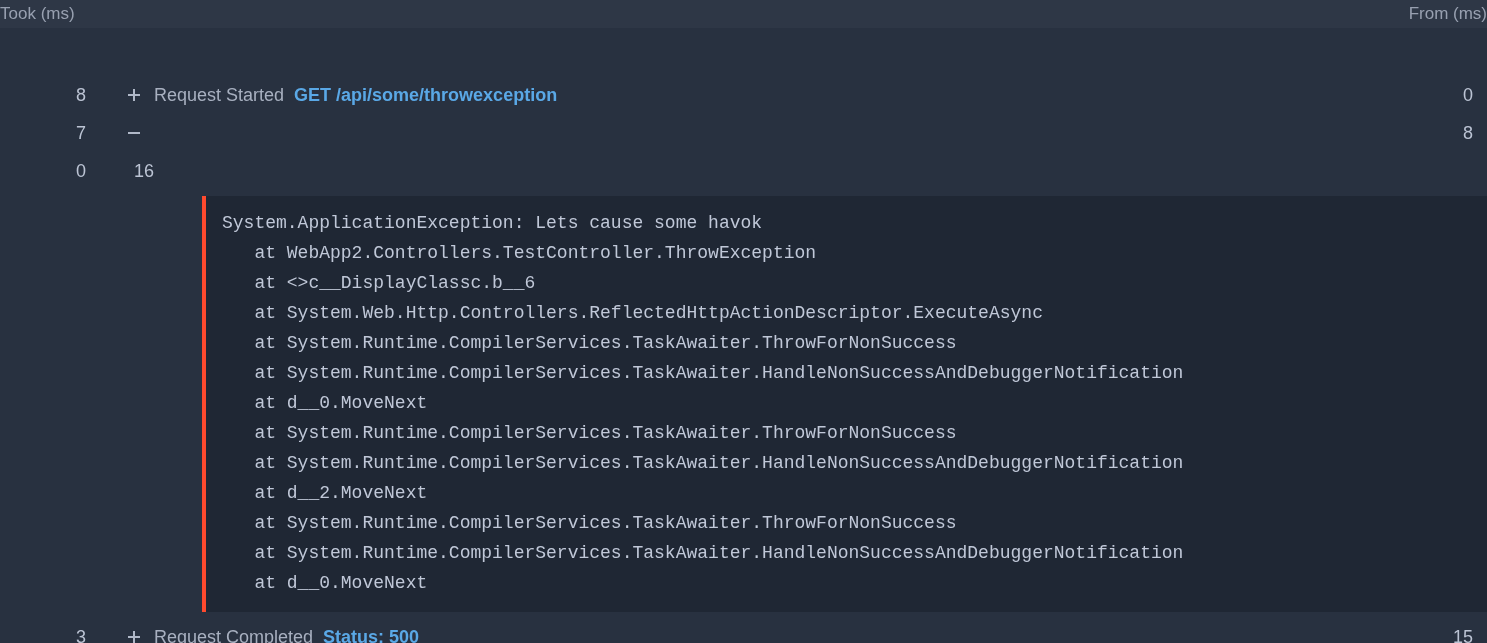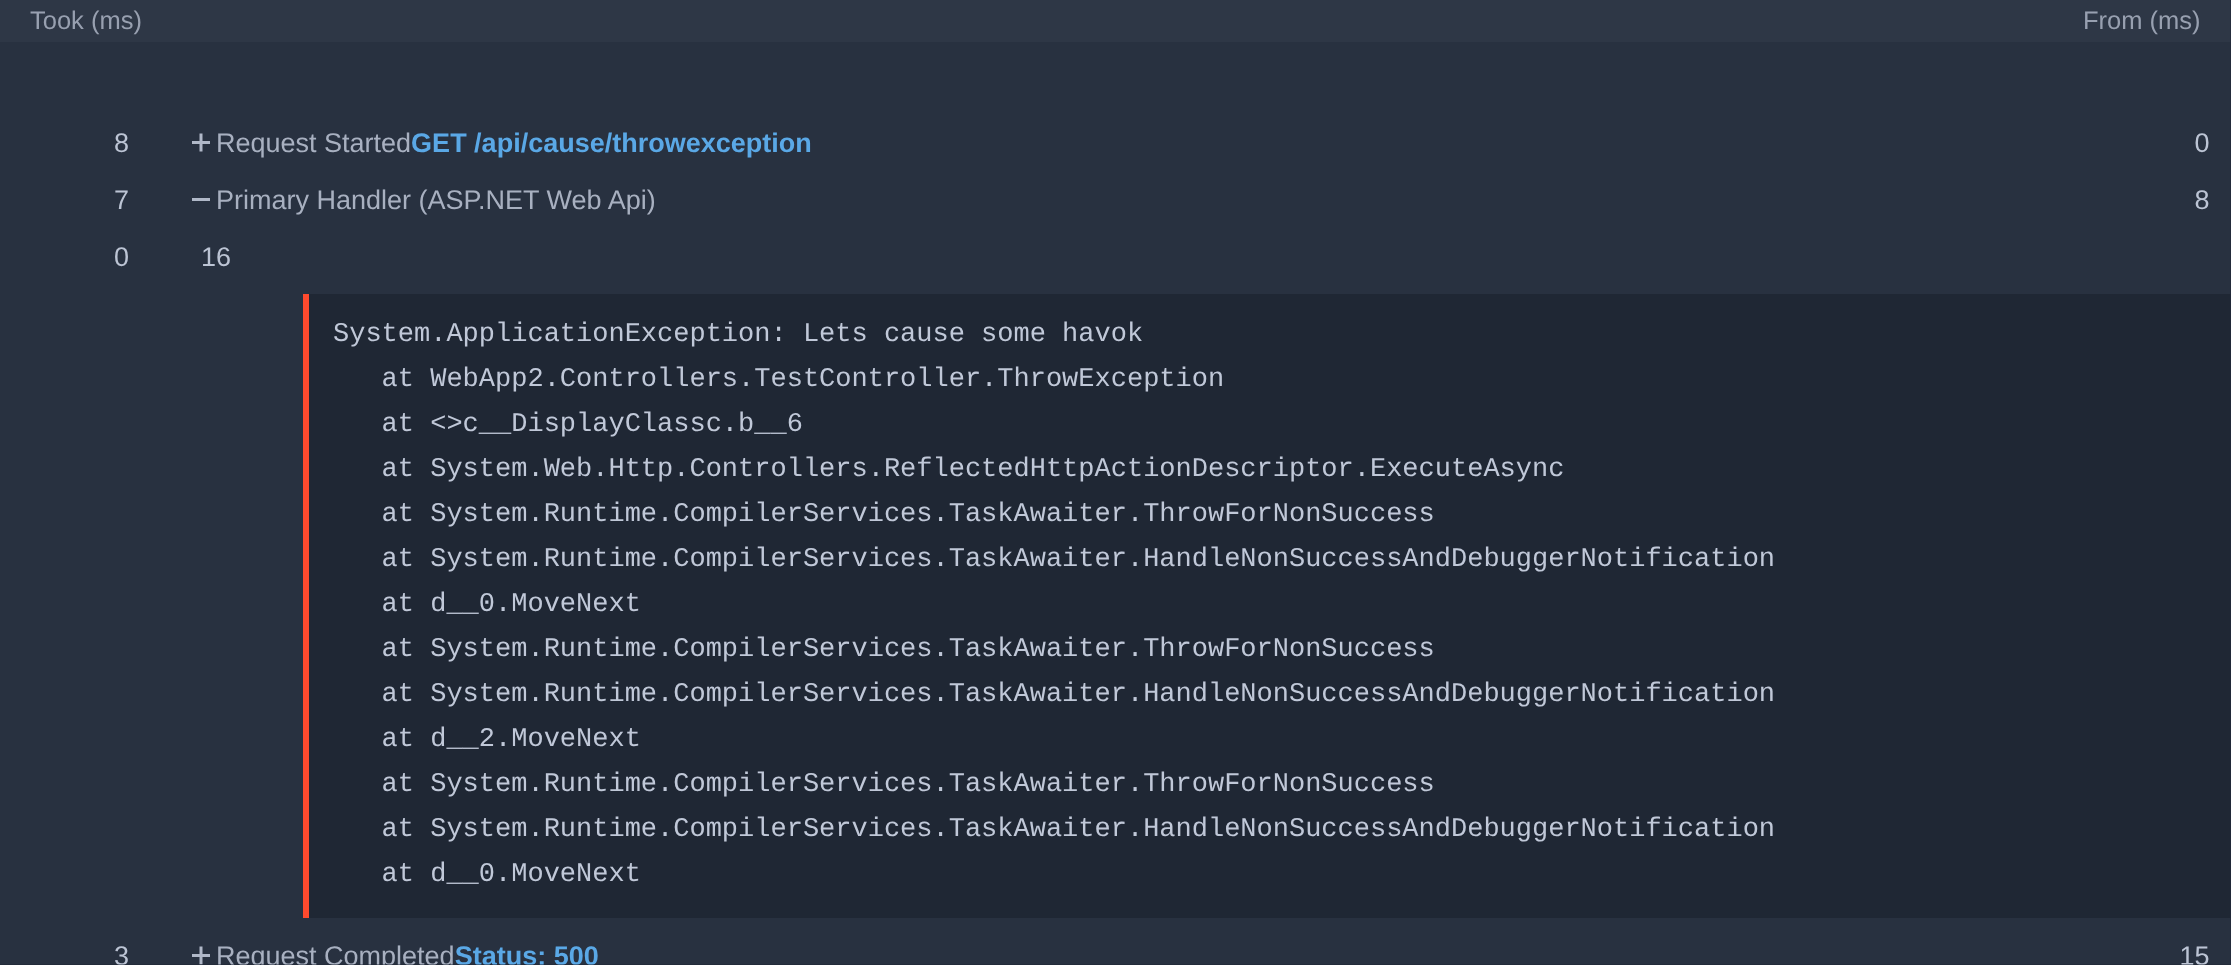--- a/index.html
+++ b/index.html
@@ -9,21 +9,21 @@
     font-family: "Segoe UI", Tahoma, sans-serif;
     font-size: 18px;
     width: 1487px;
     height: 643px;
     overflow: hidden;
   }
   .header-row {
     display: flex;
     align-items: center;
     height: 28px;
-    padding: 0 20px;
+    padding: 0 0;
     color: #98a0b0;
     font-size: 17px;
     background: #2e3746;
   }
   .header-row .took-label { flex: 0 0 auto; }
   .header-row .spacer { flex: 1; }
   .header-row .from-label { flex: 0 0 auto; }
 
   .row {
     display: flex;
@@ -42,20 +42,21 @@
     width: 60px;
     text-align: right;
     color: #bcc4d4;
     font-size: 18px;
     padding-left: 8px;
   }
   .col-main {
     flex: 1;
     display: flex;
     align-items: flex-start;
+    gap: 10px;
   }
   .indent-1 { padding-left: 30px; }
   .indent-2 { padding-left: 62px; }
 
   .icon {
     display: inline-flex;
     align-items: center;
     justify-content: center;
     width: 20px;
     height: 20px;
@@ -98,34 +99,33 @@
 
 <div class="row">
   <div class="col-took">8</div>
   <div class="col-main indent-1">
     <span class="icon">
       <svg width="16" height="16" viewBox="0 0 16 16">
           <path d="M7 2h2v5h5v2H9v5H7V9H2V7h5V2z" fill="currentColor"></path>
         </svg>
     </span>
     <span class="label-muted">Request Started</span>
-    <span class="label-link-bold">GET /api/cause/throwexception</span>
+    <span class="label-link-bold">GET /api/some/throwexception</span>
   </div>
   <div class="col-from">0</div>
 </div>
 
 <div class="row">
   <div class="col-took">7</div>
   <div class="col-main indent-1">
     <span class="icon">
       <svg width="16" height="16" viewBox="0 0 16 16">
           <rect x="2" y="7" width="12" height="2" fill="currentColor"></rect>
         </svg>
     </span>
-    <span class="label-muted">Primary Handler (ASP.NET Web Api)</span>
   </div>
   <div class="col-from">8</div>
 </div>
 
 <div class="row">
   <div class="col-took">0</div>
   <div class="col-from">16</div>
 </div>
 
 <div class="trace-container">

